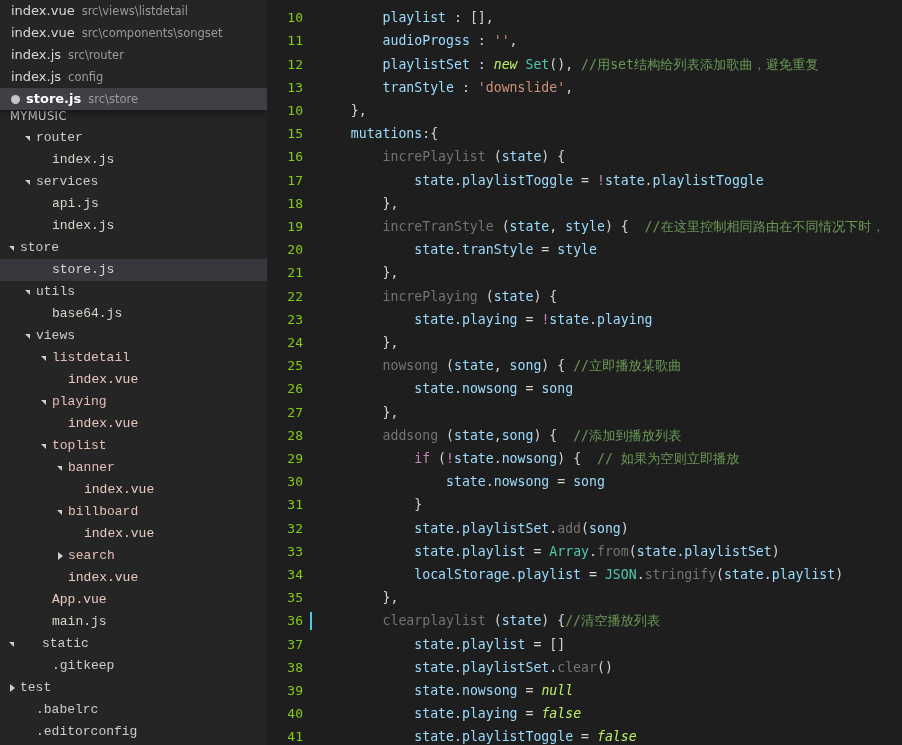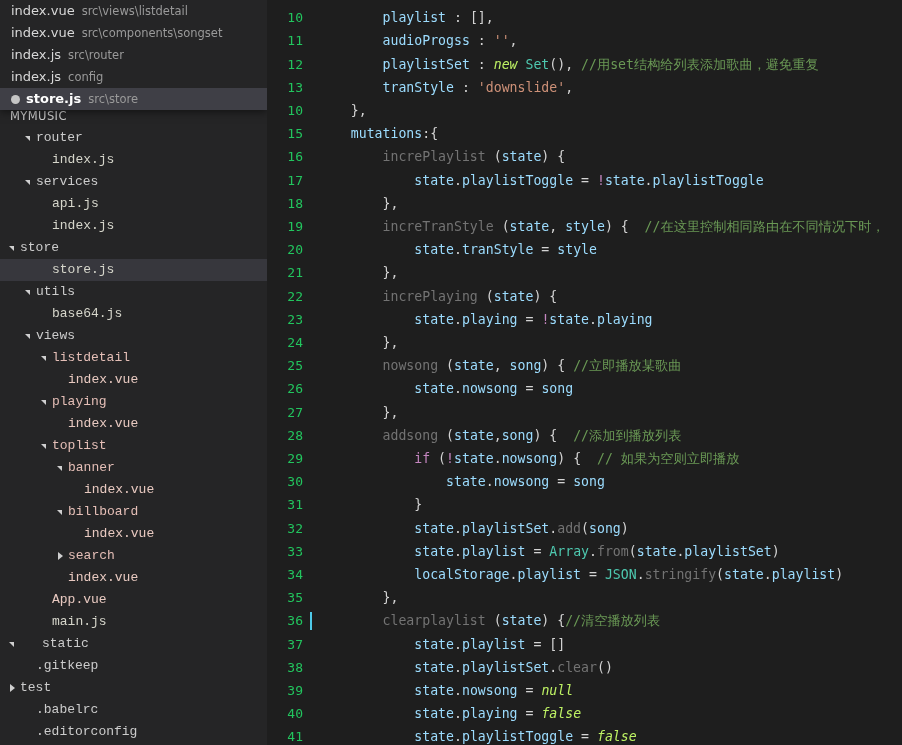--- a/index.html
+++ b/index.html
@@ -147,21 +147,21 @@
     line-height: 23.2px;
     white-space: pre;
     font-family: "DejaVu Sans Mono", monospace;
     font-size: 13.2px;
   }
   .ln {
     position: absolute;
     left: 0;
     width: 36px;
     text-align: right;
-    color: #22c55e;
+    color: #84cc16;
     font-family: "DejaVu Sans Mono", monospace;
     font-size: 13px;
     user-select: none;
   }
   .code {
     position: absolute;
     left: 52px;
     color: #d4d4d4;
     white-space: pre;
   }
@@ -286,21 +286,21 @@
           <span class="lbl">App.vue</span>
         </div>
         <div class="row file js" style="padding-left: 40px;">
           <span class="twisty"></span>
           <span class="lbl">main.js</span>
         </div>
         <div class="row folder" style="padding-left: 8px; gap: 22px;">
           <span class="twisty open"></span>
           <span class="lbl">static</span>
         </div>
-        <div class="row file other" style="padding-left: 24px;">
+        <div class="row file other" style="padding-left: 40px;">
           <span class="twisty"></span>
           <span class="lbl">.gitkeep</span>
         </div>
         <div class="row folder" style="padding-left: 8px;">
           <span class="twisty closed"></span>
           <span class="lbl">test</span>
         </div>
         <div class="row file other" style="padding-left: 24px;">
           <span class="twisty"></span>
           <span class="lbl">.babelrc</span>

